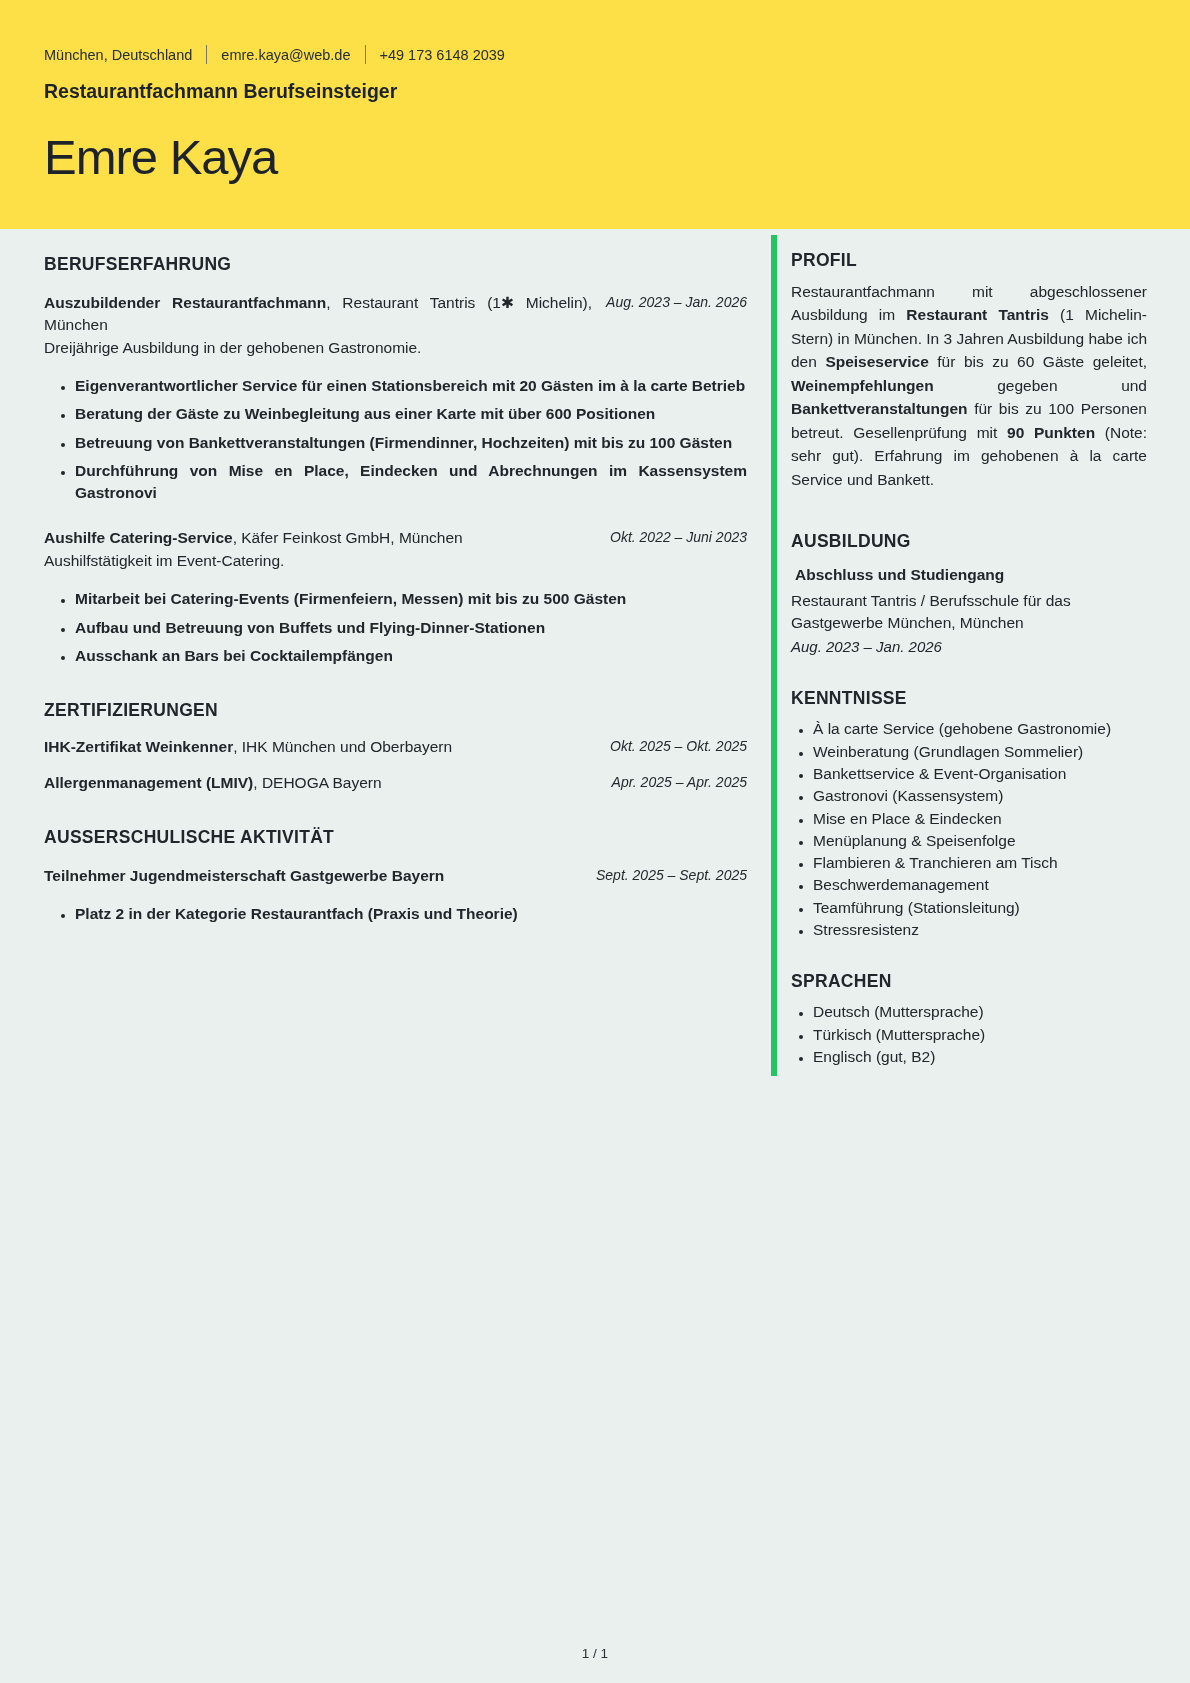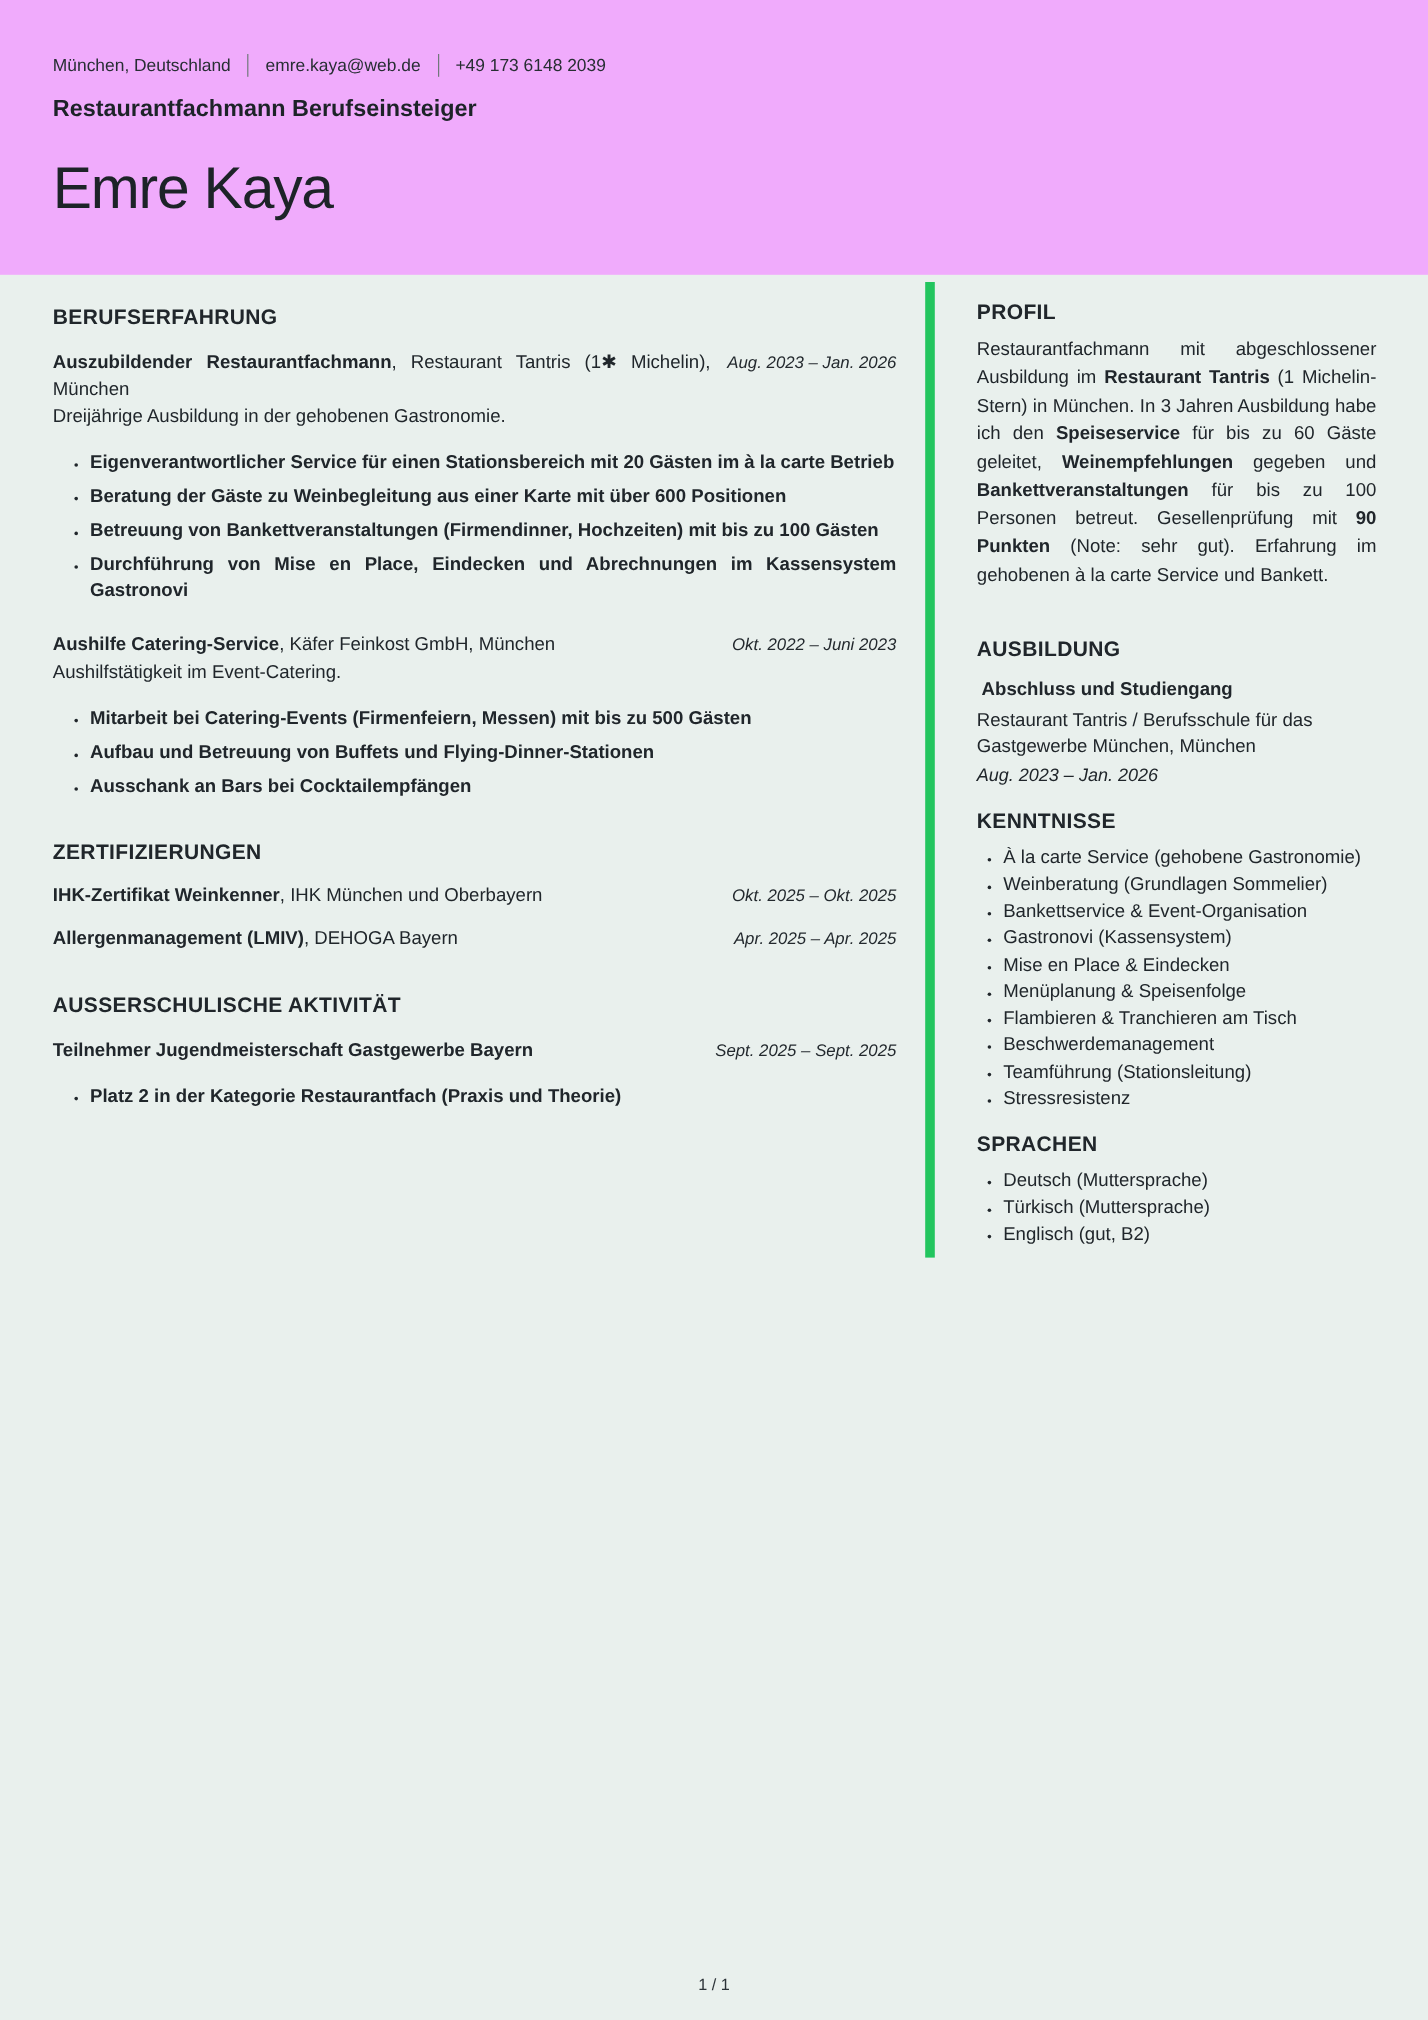--- a/index.html
+++ b/index.html
@@ -9,21 +9,21 @@
     height: 1683px;
     position: relative;
     overflow: hidden;
     background: #e9f0ed;
     font-family: "Liberation Sans", sans-serif;
     color: #20262b;
   }
 
   
   .band {
-    background: #f0abfc;
+    background: #fde047;
     padding: 45px 44px 44px 44px;
   }
   .contact-row {
     font-size: 14.5px;
     color: #272e33;
     display: flex;
     align-items: center;
   }
   .contact-sep {
     display: inline-block;
@@ -52,37 +52,37 @@
     display: flex;
     align-items: flex-start;
     padding: 0 43px 0 44px;
   }
   .col-left {
     width: 703px;
     flex: none;
   }
   .col-right {
     flex: 1;
-    border-left: 8px solid #22c55e;
+    border-left: 6px solid #22c55e;
     margin-left: 24px;
-    padding-left: 35px;
+    padding-left: 14px;
     padding-bottom: 8px;
     margin-top: 6px;
   }
 
   h2.section-h {
     font-size: 17.5px;
     font-weight: 700;
     letter-spacing: 0.3px;
     color: #20262b;
     margin: 0 0 15px 0;
   }
   .col-left h2.section-h:first-child { margin-top: 25px; }
   .col-left h2.section-h { margin-top: 33px; }
-  .col-right h2.section-h { margin-top: 16px; margin-bottom: 9px; }
+  .col-right h2.section-h { margin-top: 30px; margin-bottom: 9px; }
   .col-right h2.section-h:first-child { margin-top: 15px; }
   .col-right h2.h-ausbildung { margin-top: 40px; margin-bottom: 12px; }
 
   .entry { margin-top: 17px; }
   .entry + .entry { margin-top: 24px; }
   .entry-head {
     display: flex;
     justify-content: flex-start;
     gap: 14px;
   }

